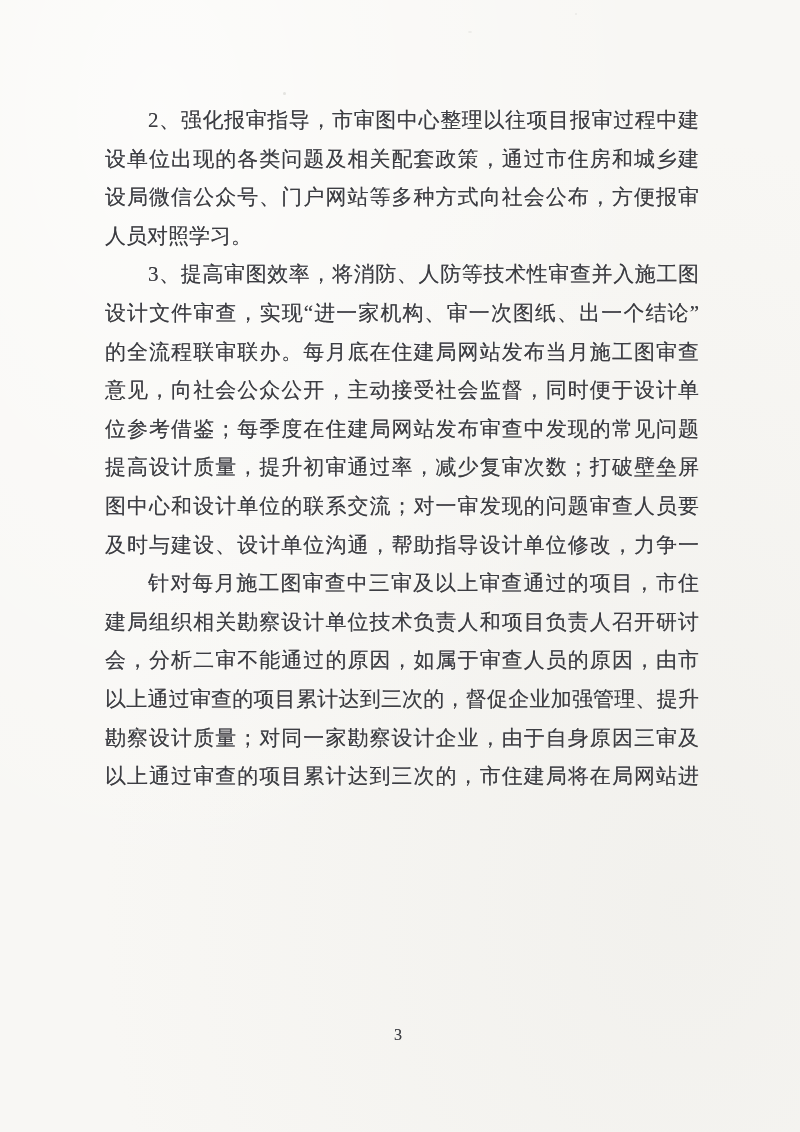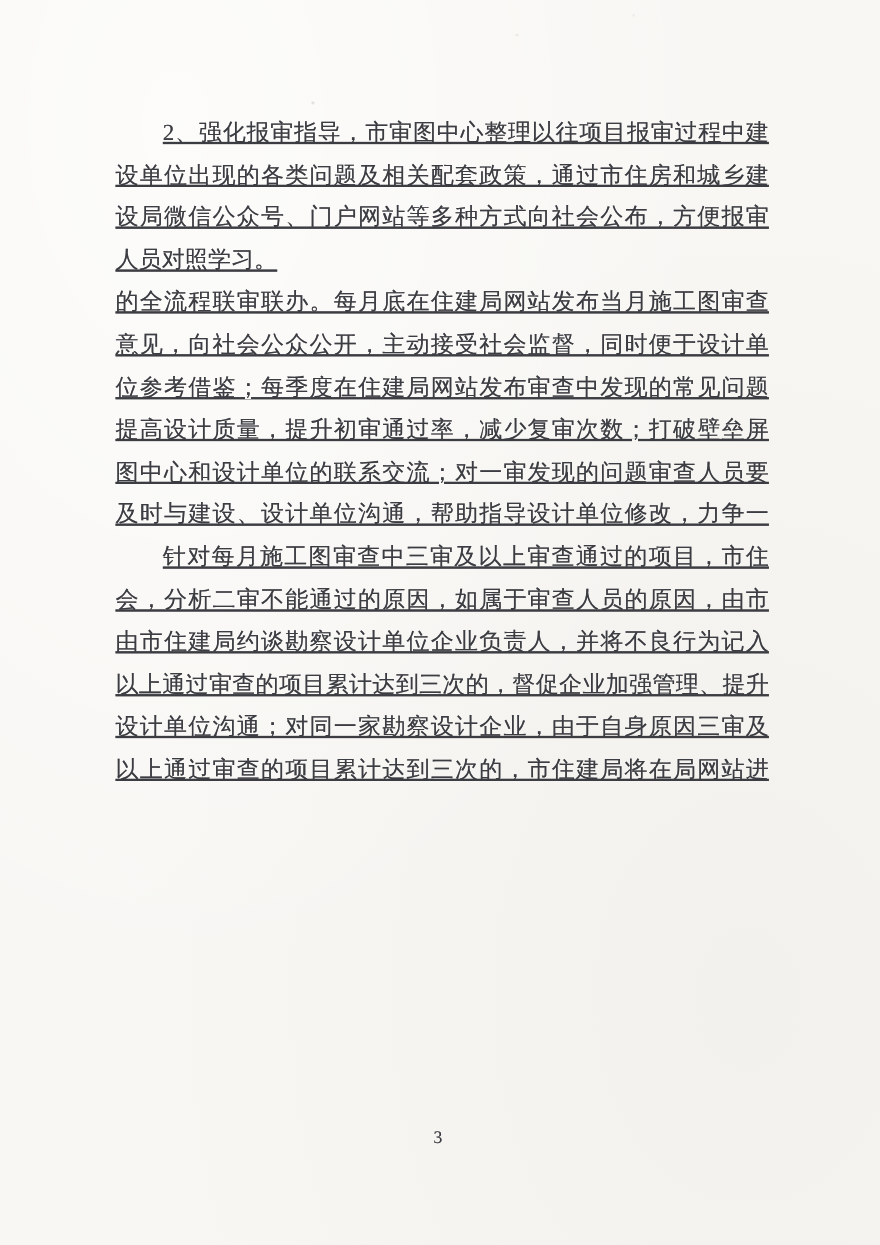--- a/index.html
+++ b/index.html
@@ -27,21 +27,20 @@
     pointer-events: none;
   }
   .text-block {
     position: absolute;
     left: 105px;
     top: 101px;
     width: 594px;
     color: var(--ink);
     font-size: 21px;
     text-shadow: 0 0 0.6px rgba(70,70,78,0.65);
-    text-decoration: underline;
   }
   .line {
     height: 38.6px;
     line-height: 38.6px;
     text-align: justify;
     text-align-last: justify;
     text-justify: inter-character;
     white-space: normal;
     overflow: visible;
   }
@@ -78,27 +77,29 @@
 <div class="paper-texture"></div>
 <div class="speck s1"></div>
 <div class="speck s2"></div>
 <div class="speck s3"></div>
 
 <div class="text-block">
     <div class="line first">2、强化报审指导，市审图中心整理以往项目报审过程中建</div>
     <div class="line">设单位出现的各类问题及相关配套政策，通过市住房和城乡建</div>
     <div class="line">设局微信公众号、门户网站等多种方式向社会公布，方便报审</div>
     <div class="line flush">人员对照学习。</div>
+    <div class="line first">3、提高审图效率，将消防、人防等技术性审查并入施工图</div>
+    <div class="line">设计文件审查，实现“进一家机构、审一次图纸、出一个结论”</div>
     <div class="line">的全流程联审联办。每月底在住建局网站发布当月施工图审查</div>
     <div class="line">意见，向社会公众公开，主动接受社会监督，同时便于设计单</div>
     <div class="line">位参考借鉴；每季度在住建局网站发布审查中发现的常见问题</div>
     <div class="line">提高设计质量，提升初审通过率，减少复审次数；打破壁垒屏</div>
     <div class="line">图中心和设计单位的联系交流；对一审发现的问题审查人员要</div>
     <div class="line">及时与建设、设计单位沟通，帮助指导设计单位修改，力争一</div>
     <div class="line first">针对每月施工图审查中三审及以上审查通过的项目，市住</div>
+    <div class="line">建局组织相关勘察设计单位技术负责人和项目负责人召开研讨</div>
     <div class="line">会，分析二审不能通过的原因，如属于审查人员的原因，由市</div>
-    <div class="line">由市住建局约谈勘察设计单位企业负责人，并将不良行为记入</div>
     <div class="line">以上通过审查的项目累计达到三次的，督促企业加强管理、提升</div>
-    <div class="line">设计单位沟通；对同一家勘察设计企业，由于自身原因三审及</div>
+    <div class="line">勘察设计质量；对同一家勘察设计企业，由于自身原因三审及</div>
     <div class="line">以上通过审查的项目累计达到三次的，市住建局将在局网站进</div>
   </div>
 
 <div class="page-number">3</div>
 
 </body></html>

